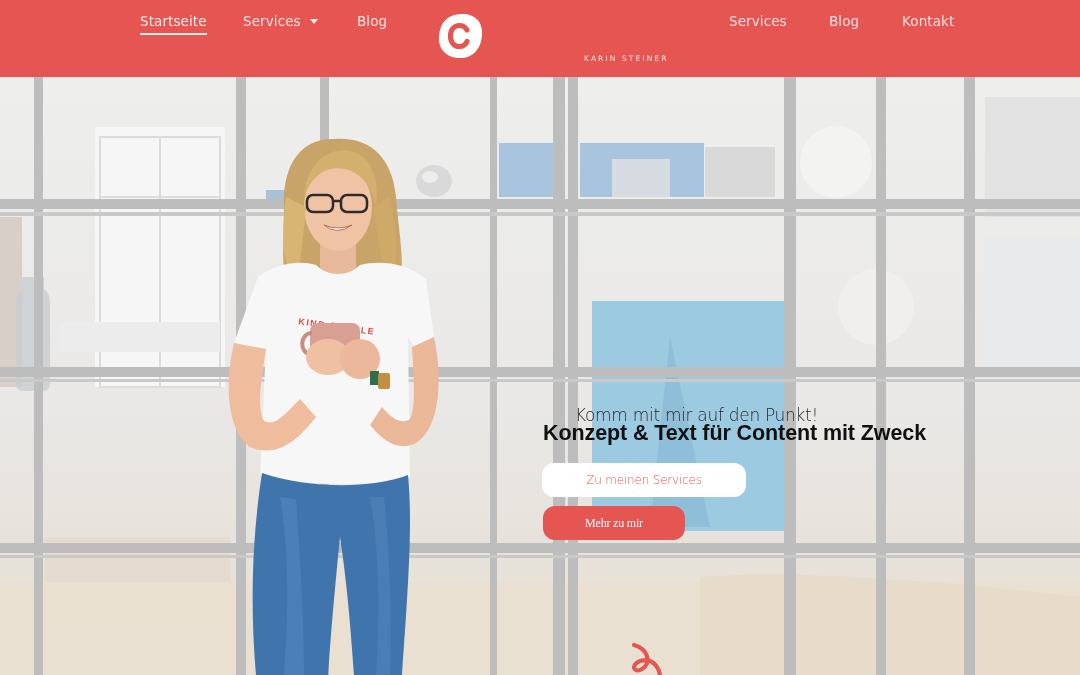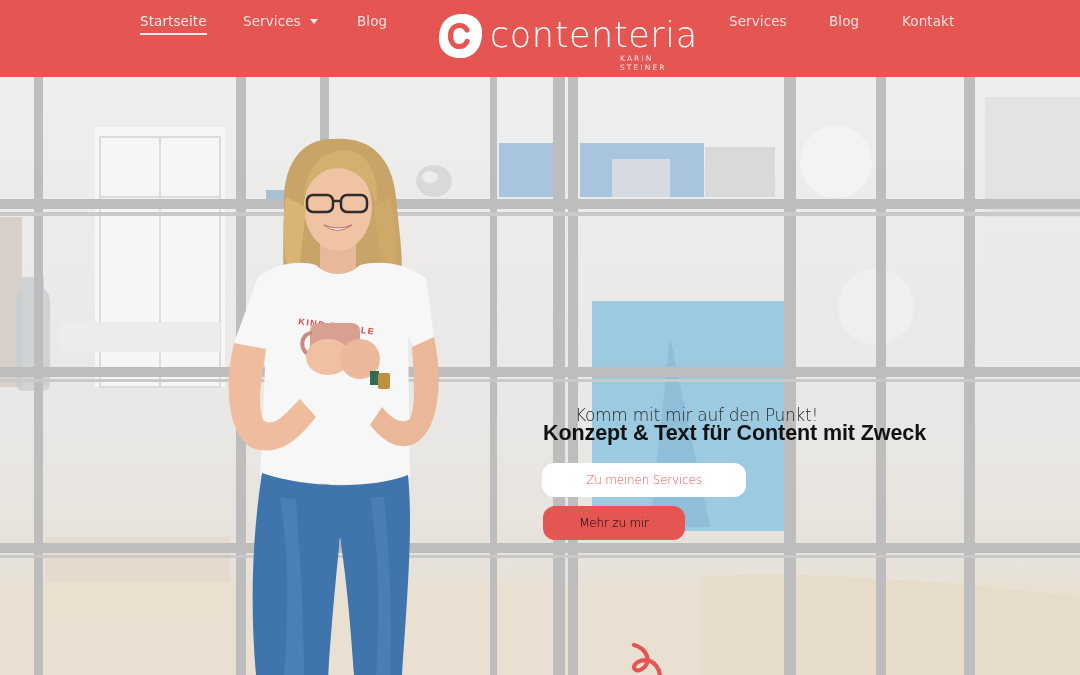--- a/index.html
+++ b/index.html
@@ -26,21 +26,21 @@
       position: relative; top: -1px;
     }
     .logo { position: absolute; left: 438px; top: 13px; width: 250px; height: 52px; cursor: pointer; }
     .logo-mark { position: absolute; left: 0; top: 0; width: 45px; height: 46px; }
     .logo-word {
       position: absolute; left: 52px; top: 2px; font-family: "DejaVu Sans", sans-serif;
       font-size: 35px; font-weight: 300; color: #ffffff; letter-spacing: 0.6px; line-height: 40px;
     }
     .logo-sub {
       position: absolute; left: 146px; top: 41px; font-family: "DejaVu Sans", sans-serif;
-      font-size: 7.5px; color: #fbe1e0; letter-spacing: 2.1px; margin-left: 36px;
+      font-size: 7.5px; color: #fbe1e0; letter-spacing: 2.1px;
     }
 
     
     .hero { position: absolute; left: 0; top: 77px; width: 1080px; height: 598px; overflow: hidden;
       background: linear-gradient(180deg, #eeeeed 0%, #e9e8e7 55%, #e7e2da 80%, #e9e1d2 100%); }
     .bg-svg { position: absolute; left: 0; top: 0; width: 1080px; height: 598px; }
 
     
     .person { position: absolute; left: 220px; top: 60px; width: 240px; height: 538px; }
 
@@ -52,39 +52,38 @@
     .subline {
       position: absolute; left: 575px; top: 405px; font-family: "DejaVu Sans", sans-serif;
       font-size: 17px; font-weight: 300; color: #2a2a2a; white-space: nowrap; letter-spacing: -0.3px;
     }
     .btn {
       position: absolute; height: 34px; border-radius: 12px; border: none; cursor: pointer;
       font-family: "DejaVu Sans", sans-serif; font-size: 12px; font-weight: 300;
       display: flex; align-items: center; justify-content: center; white-space: nowrap; letter-spacing: -0.2px;
     }
     .btn-services { left: 542px; top: 463px; width: 204px; background: #ffffff; color: #e55552; }
-    .btn-about { left: 543px; top: 506px; width: 142px; background: #e55552; color: #000000; }
+    .btn-about { left: 543px; top: 506px; width: 142px; background: #e55552; color: #ffffff; font-family: Liberation Serif, serif; }
     .arrow { position: absolute; left: 612px; top: 562px; width: 60px; height: 96px; }
   </style>
 </head>
 <body>
 
 <header class="header">
   <a class="nav-item active" style="left:140px;">Startseite</a>
   <a class="nav-item" style="left:243px;">
     <span>Services</span><span class="caret"></span>
   </a>
   <a class="nav-item" style="left:357px;">Blog</a>
 
   <div class="logo">
     <svg class="logo-mark" viewBox="0 0 45 46">
       <path d="M22 1 C36 0 45 8 44 22 C43 37 34 46 20 45 C8 44 0 36 1 23 C2 10 9 2 22 1 Z" fill="#ffffff"></path>
       <path d="M29 17 C27 13.5 24.5 12.5 21.5 12.5 C16 12.5 12.5 17 12.5 23 C12.5 29 16 33.5 21.5 33.5 C25 33.5 27.5 32 29 28.5" fill="none" stroke="#e55552" stroke-width="5.2" stroke-linecap="round"></path>
     </svg>
-    <span class="logo-word">contenteria</span>
     <span class="logo-sub">KARIN STEINER</span>
   </div>
 
   <a class="nav-item" style="left:729px;">Services</a>
   <a class="nav-item" style="left:829px;">Blog</a>
   <a class="nav-item" style="left:902px;">Kontakt</a>
 </header>
 
 <section class="hero">
   <svg class="bg-svg" viewBox="0 0 1080 598">

